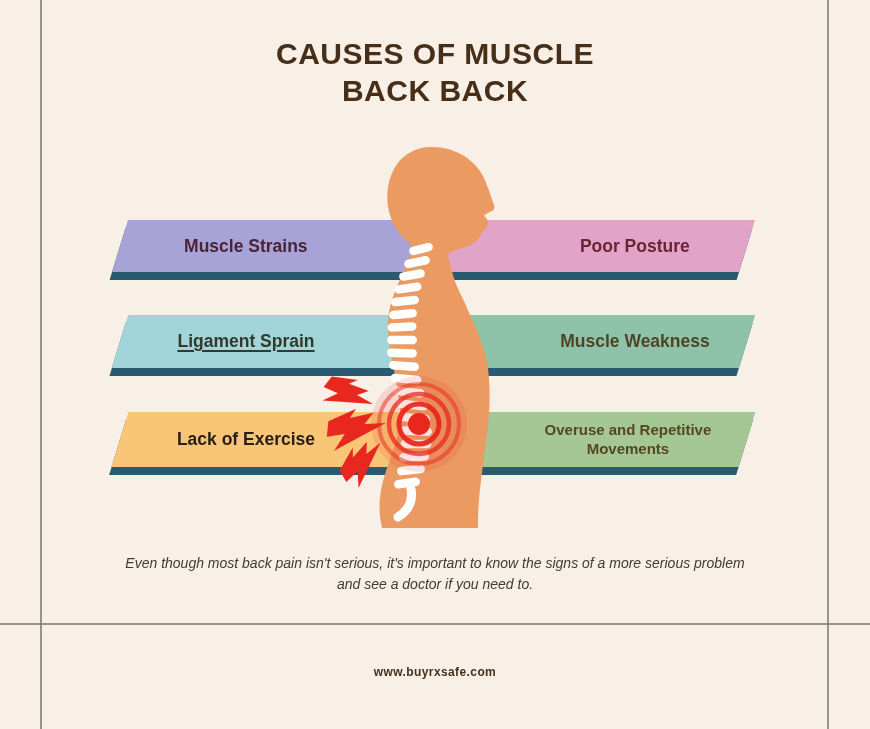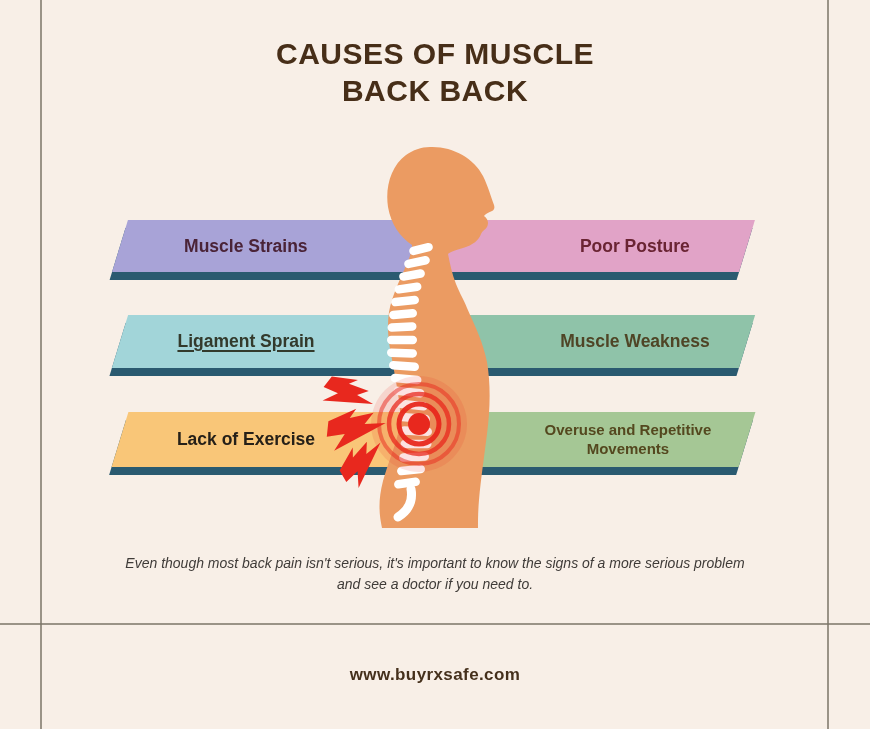--- a/index.html
+++ b/index.html
@@ -41,21 +41,21 @@
   .figure-svg{position:absolute;left:320px;top:140px;width:200px;height:405px;}
   
   .caption{
     position:absolute;top:541px;left:50%;transform:translateX(-50%);
     width:645px;text-align:center;font-style:italic;
     font-size:14px;line-height:1.5;margin-top:12px;
   }
   
   .footer{
     position:absolute;top:665px;left:0;right:0;text-align:center;
-    font-weight:bold;font-size:17px;letter-spacing:.4px;
+    font-weight:bold;font-size:12px;letter-spacing:.4px;
   }
 </style>
 </head>
 <body>
 
 <div class="canvas">
 
   <div class="vline vline-left"></div>
   <div class="vline vline-right"></div>
   <div class="hline"></div>

